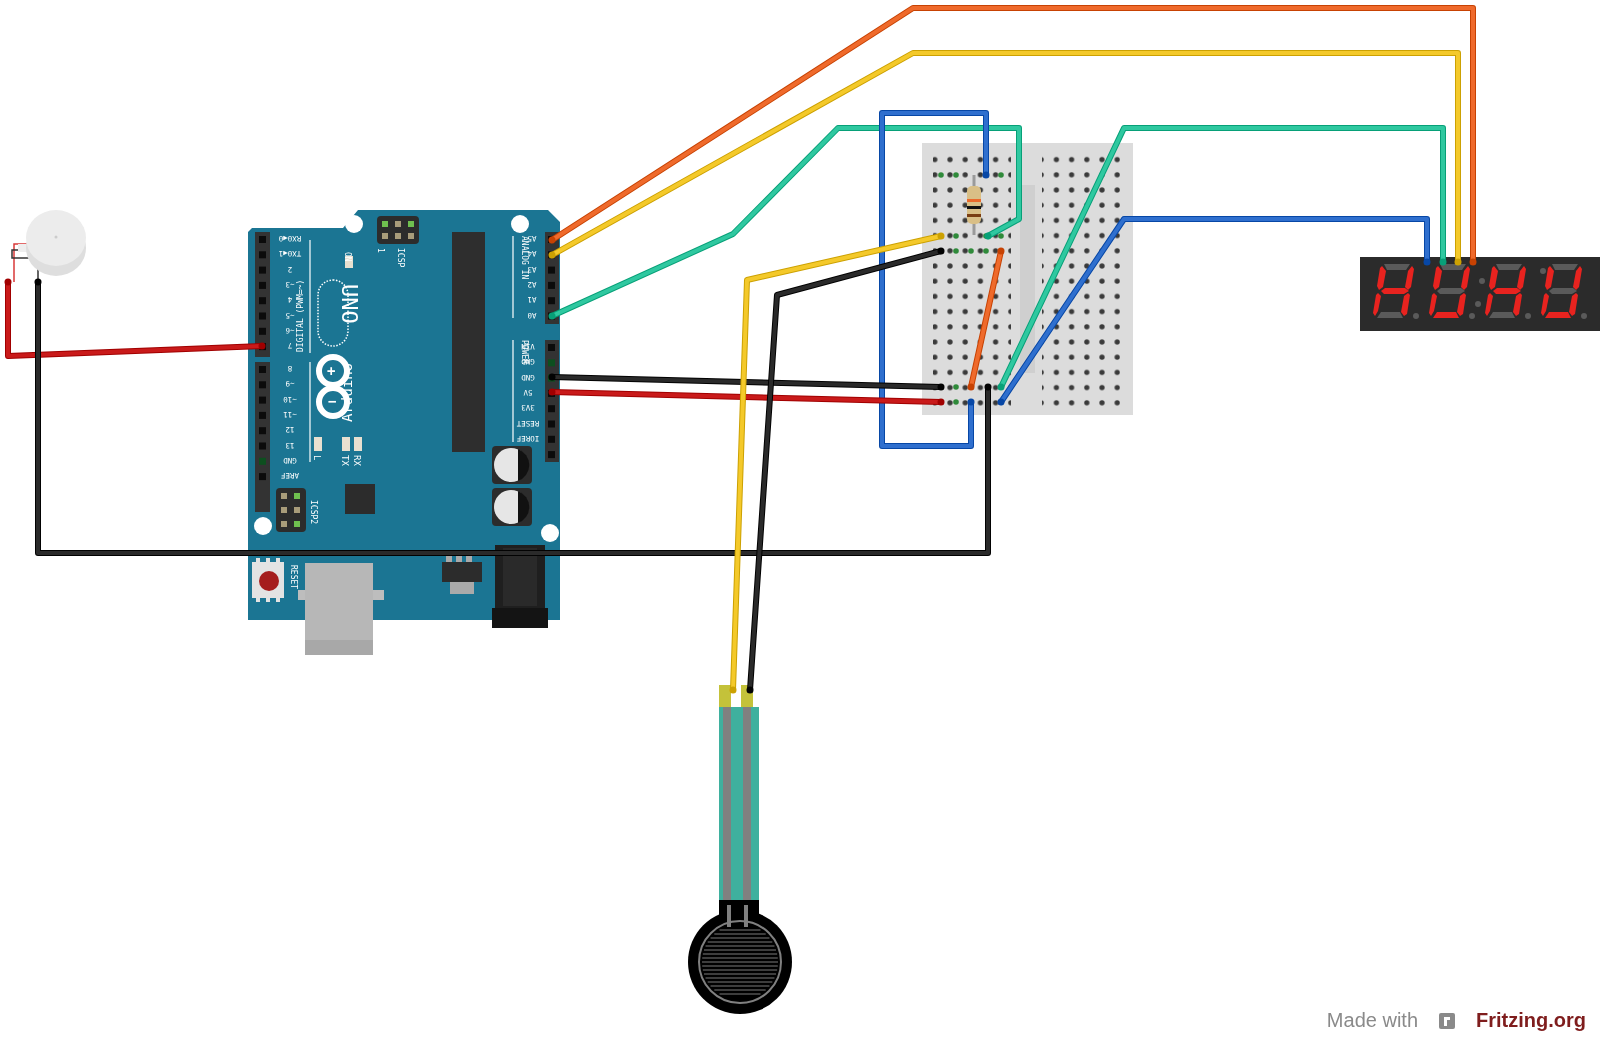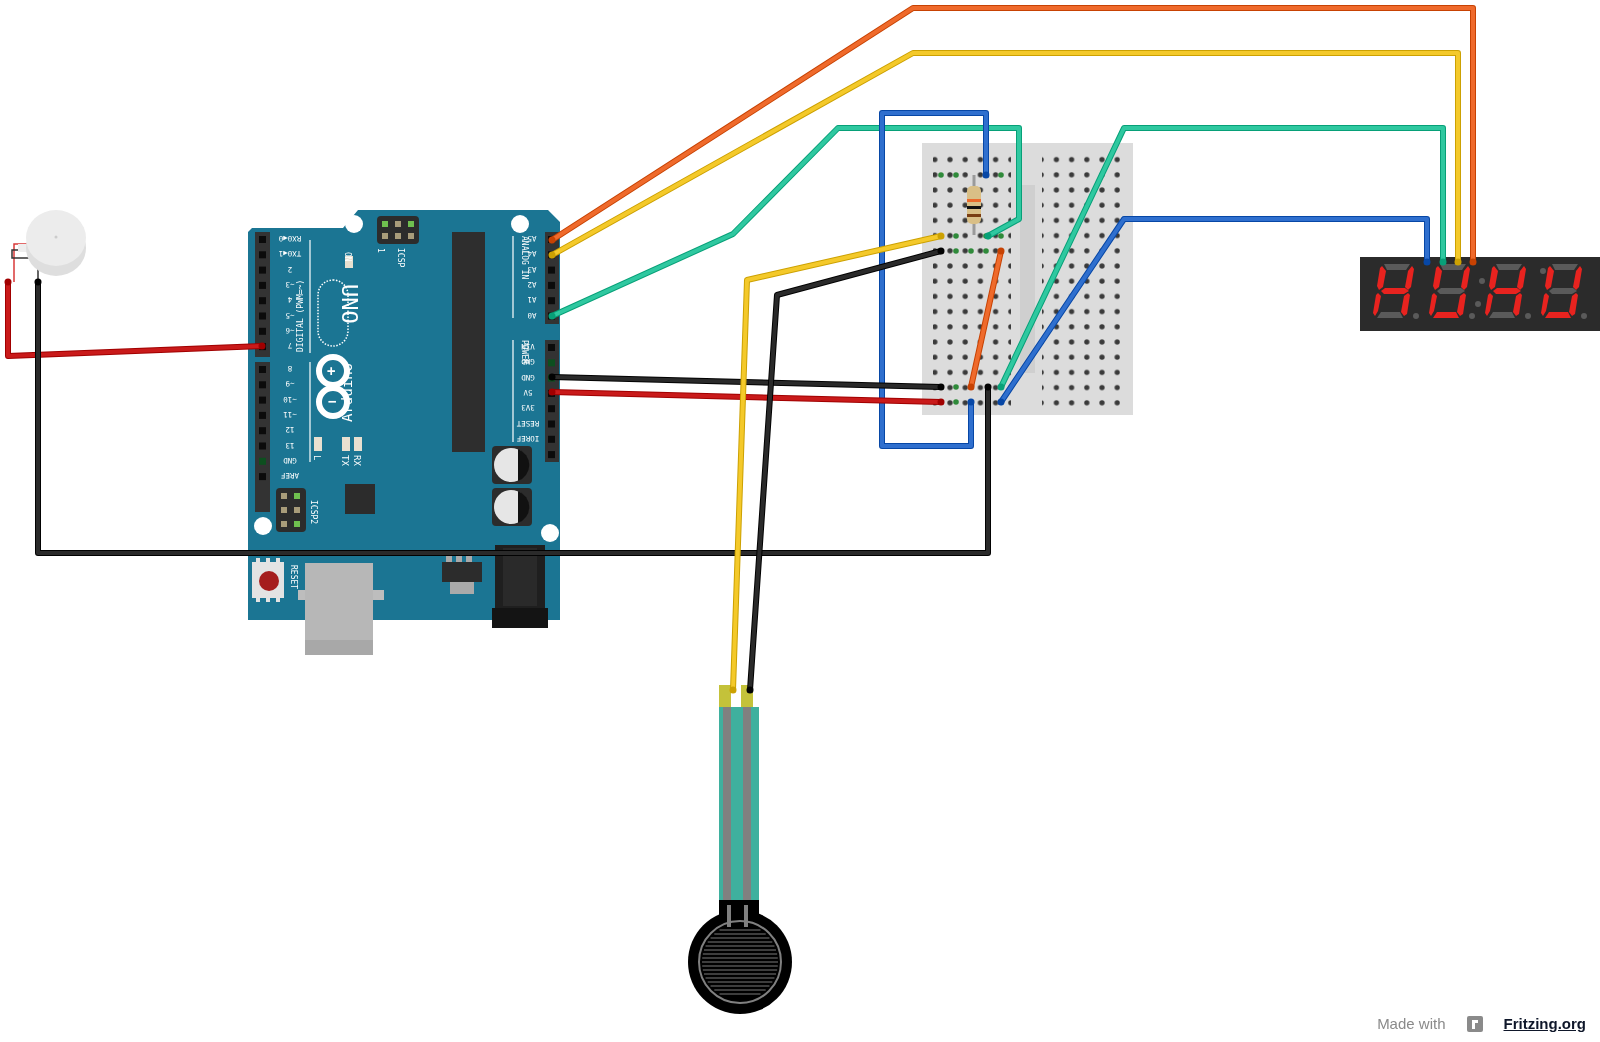--- a/index.html
+++ b/index.html
@@ -1,21 +1,21 @@
 <!DOCTYPE html>
 <html><head>
   <meta charset="utf-8">
   <style>
     html, body { margin: 0; padding: 0; background: #ffffff; }
     body { width: 1600px; height: 1042px; position: relative; overflow: hidden; font-family: "DejaVu Sans", sans-serif; }
     #canvas { position: absolute; left: 0; top: 0; }
     .pinlabel { font-family: "DejaVu Sans Mono", monospace; font-size: 7.5px; fill: #ffffff; }
     .boardtext { font-family: "DejaVu Sans Mono", monospace; fill: #ffffff; }
-    .watermark { position: absolute; right: 14px; bottom: 10px; font-family: "Liberation Sans", sans-serif; font-size: 15px; color: #8a8a8a; display: flex; align-items: center; gap: 21px; }
-    .watermark .brand { font-weight: bold; color: #0f172a; text-decoration: underline; }
+    .watermark { position: absolute; right: 14px; bottom: 10px; font-family: "Liberation Sans", sans-serif; font-size: 20px; color: #8a8a8a; display: flex; align-items: center; gap: 21px; }
+    .watermark .brand { font-weight: bold; color: #7f1d1d; }
     .watermark .logo { display: inline-block; width: 16px; height: 16px; background: #8a8a8a; border-radius: 2px; position: relative; }
     .watermark .logo::after { content: ""; position: absolute; left: 5px; top: 4px; width: 6px; height: 9px; border-left: 3px solid #fff; border-top: 3px solid #fff; box-sizing: border-box; }
   </style>
 </head>
 <body>
 
 <svg id="canvas" width="1600" height="1042" viewBox="0 0 1600 1042">
   <defs>
     <pattern id="bbholes" x="0" y="0" width="15.2" height="15.2" patternUnits="userSpaceOnUse">
       <circle cx="7.6" cy="7.6" r="2.6" fill="#3a3a3a"></circle>

